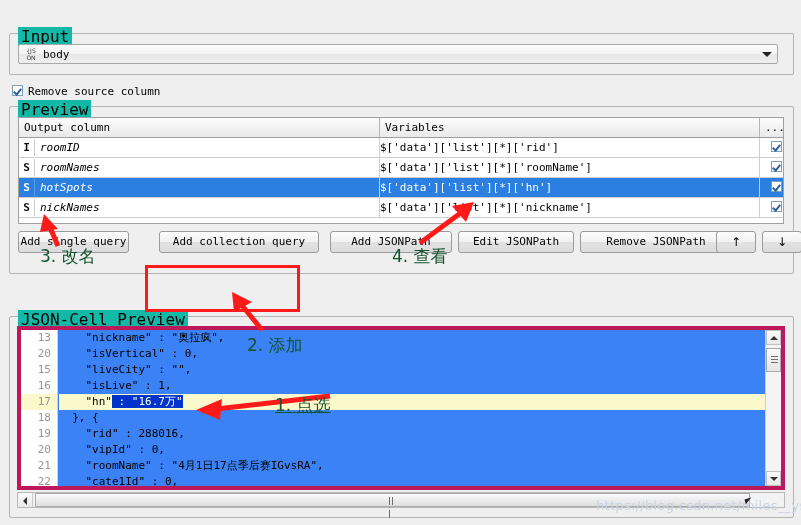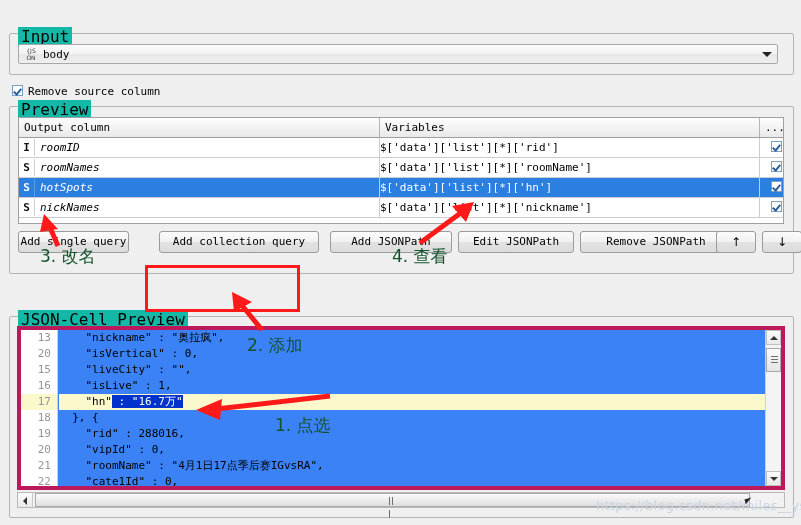--- a/index.html
+++ b/index.html
@@ -176,21 +176,21 @@
   .hscroll .hthumb{
     position:absolute;left:17px;top:0;width:715px;height:14px;
     background:linear-gradient(to bottom,#fbfbfb,#dedede);border:1px solid #a9a9a9;box-sizing:border-box;
   }
   .hscroll .hthumb .grip{position:absolute;left:50%;top:3px;margin-left:-4px;width:8px;height:8px;}
   .hscroll .hthumb .grip b{display:inline-block;width:1px;height:8px;background:#6f6f6f;margin-right:2px;vertical-align:top;}
 
   
   .anno{position:absolute;color:#14532d;font-family:"DejaVu Sans","Liberation Sans",sans-serif;
         font-size:17px;font-weight:normal;white-space:nowrap;}
-  #anno1{left:275px;top:414px;}
+  #anno1{left:275px;top:394px;text-decoration:underline;}
   #anno2{left:247px;top:334px;}
   #anno3{left:40px;top:245px;}
   #anno4{left:392px;top:245px;}
   .redbox{position:absolute;border:3px solid #ff1a1a;box-sizing:border-box;}
   #redbox1{left:145px;top:265px;width:155px;height:47px;}
   svg.annosvg{position:absolute;left:0;top:0;width:801px;height:525px;pointer-events:none;}
 
   .watermark{
     position:absolute;left:596px;top:498px;
     font-family:"DejaVu Sans","Liberation Sans",sans-serif;font-size:13px;

